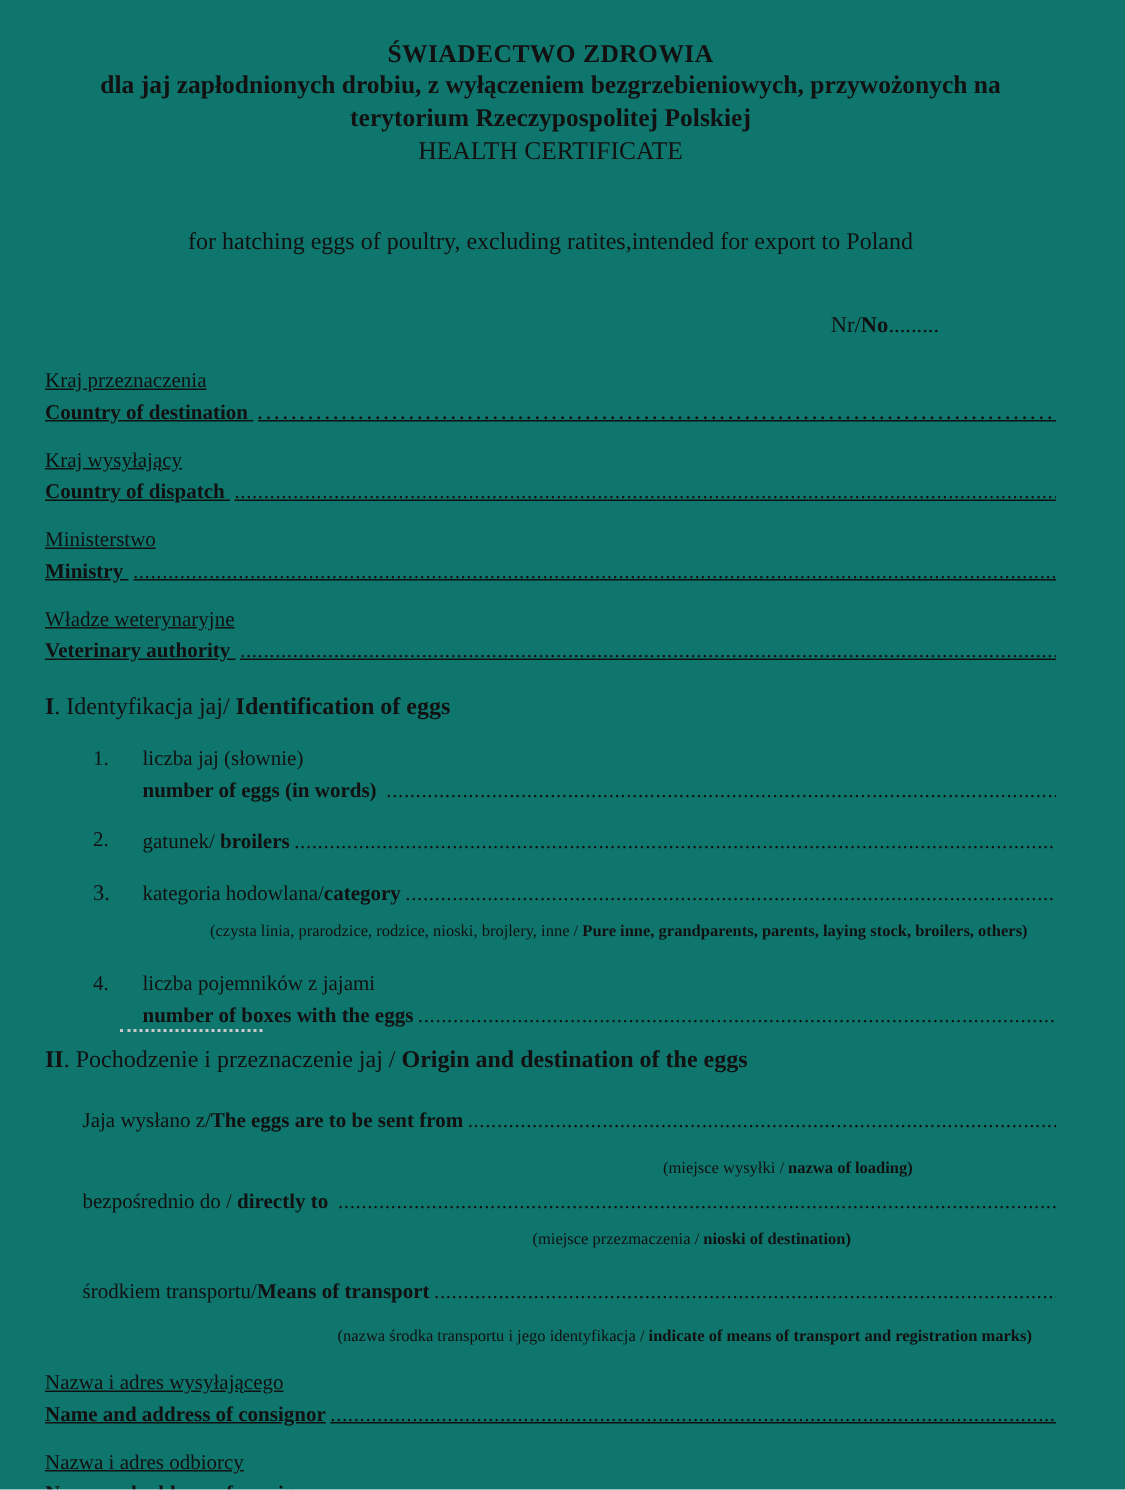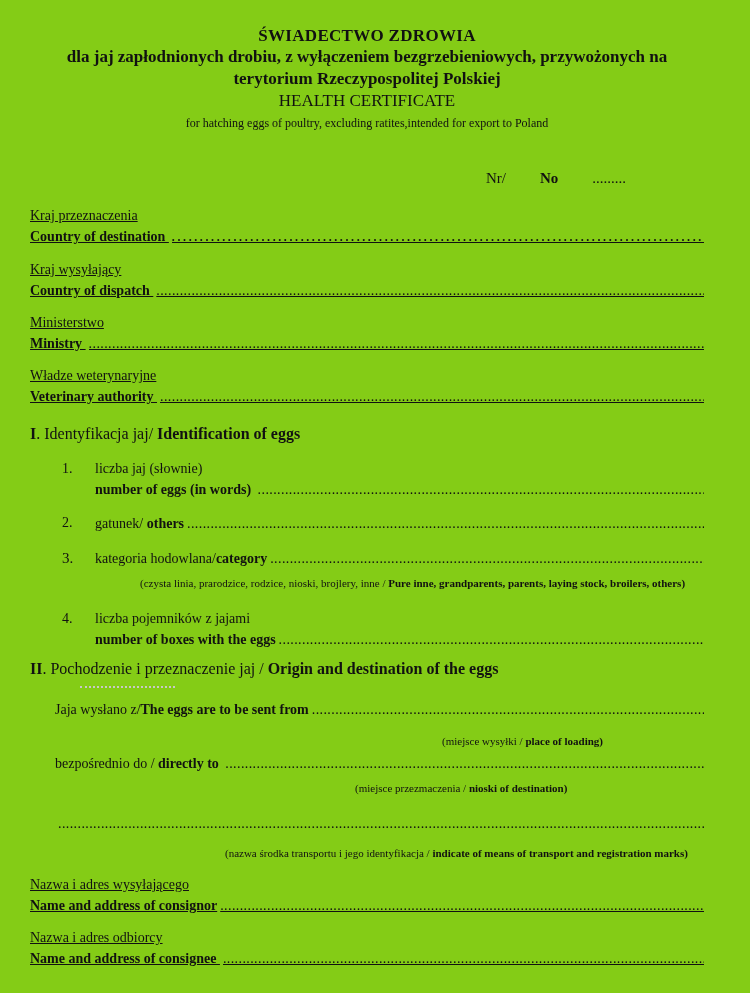--- a/index.html
+++ b/index.html
@@ -1,39 +1,39 @@
 <!DOCTYPE html>
 <html><head>
 <meta charset="utf-8">
 <style>
   html,body{margin:0;padding:0;background:#fff;}
   .page{
     position:relative;
     width:750px;height:993px;
     box-sizing:border-box;
     padding:25px 46px 0 30px;
-    background:#84cc16;
+    background:#0f766e;
     color:#111;
     font-family:"Liberation Serif","DejaVu Serif",serif;
     font-size:14px;
     overflow:hidden;
   }
   b,.bold{font-weight:bold;}
   
   .doc-header{text-align:center;}
   .h-l1{font-size:17px;line-height:21px;font-weight:bold;letter-spacing:.3px;}
   .h-l2,.h-l3{font-size:17px;line-height:22px;font-weight:bold;}
   .h-l4{font-size:17px;line-height:22px;}
-  .h-l5{font-size:12px;line-height:22px;}
+  .h-l5{font-size:16px;line-height:22px;margin-top:39px;}
   
   .nr-row{
     margin-top:34px;
     display:flex;justify-content:flex-end;
     padding-right:78px;
-    font-size:15px;line-height:20px;gap:34px;
+    font-size:15px;line-height:20px;
   }
   
   .fields{margin-top:18px;}
   .field{margin-bottom:12px;text-decoration:underline;}
   .lab-pl{line-height:20px;}
   .dotrow{display:flex;align-items:baseline;line-height:21px;}
   .lbl{white-space:pre-wrap;flex:none;}
   .leader{
     flex:1 1 auto;min-width:0;
     overflow:hidden;white-space:nowrap;
@@ -140,21 +140,21 @@
         <span class="lbl"><b>number of eggs (in words) </b></span>
         <span class="leader">............................................................................................................................................................................................................................................................................................................</span>
       </div>
     </div>
   </div>
 
   <div class="item it2">
     <span class="inum">2.</span>
     <div class="ibody">
       <div class="dotrow">
-        <span class="lbl"><span>gatunek/ </span><b>others</b></span>
+        <span class="lbl"><span>gatunek/ </span><b>broilers</b></span>
         <span class="leader">............................................................................................................................................................................................................................................................................................................</span>
       </div>
     </div>
   </div>
 
   <div class="item it3">
     <span class="inum">3.</span>
     <div class="ibody">
       <div class="dotrow">
         <span class="lbl"><span>kategoria hodowlana/</span><b>category</b></span>
@@ -182,32 +182,33 @@
     <b>II</b><span>. Pochodzenie i przeznaczenie jaj / </span><b>Origin and destination of the eggs</b>
   </div>
 
   <div class="scan-artifact"></div>
 
   <div class="dotrow ind row-sent">
     <span class="lbl"><span>Jaja wysłano z/</span><b>The eggs are to be sent from</b></span>
     <span class="leader">............................................................................................................................................................................................................................................................................................................</span>
   </div>
   <div class="note note-load">
-    <span>(miejsce wysyłki / </span><b>place of loading)</b>
+    <span>(miejsce wysyłki / </span><b>nazwa of loading)</b>
   </div>
 
   <div class="dotrow ind row-dir">
     <span class="lbl"><span>bezpośrednio do / </span><b>directly to </b></span>
     <span class="leader">............................................................................................................................................................................................................................................................................................................</span>
   </div>
   <div class="note note-dest">
     <span>(miejsce przezmaczenia / </span><b>nioski of destination)</b>
   </div>
 
   <div class="dotrow ind row-tr">
+    <span class="lbl"><span>środkiem transportu/</span><b>Means of transport</b></span>
     <span class="leader">............................................................................................................................................................................................................................................................................................................</span>
   </div>
   <div class="note note-trans">
     <span>(nazwa środka transportu i jego identyfikacja / </span><b>indicate of means of transport and registration marks)</b>
   </div>
 
   <div class="field blk-consignor">
     <div class="lab-pl">Nazwa i adres wysyłającego</div>
     <div class="dotrow">
       <span class="lbl"><b>Name and address of consignor</b></span>

